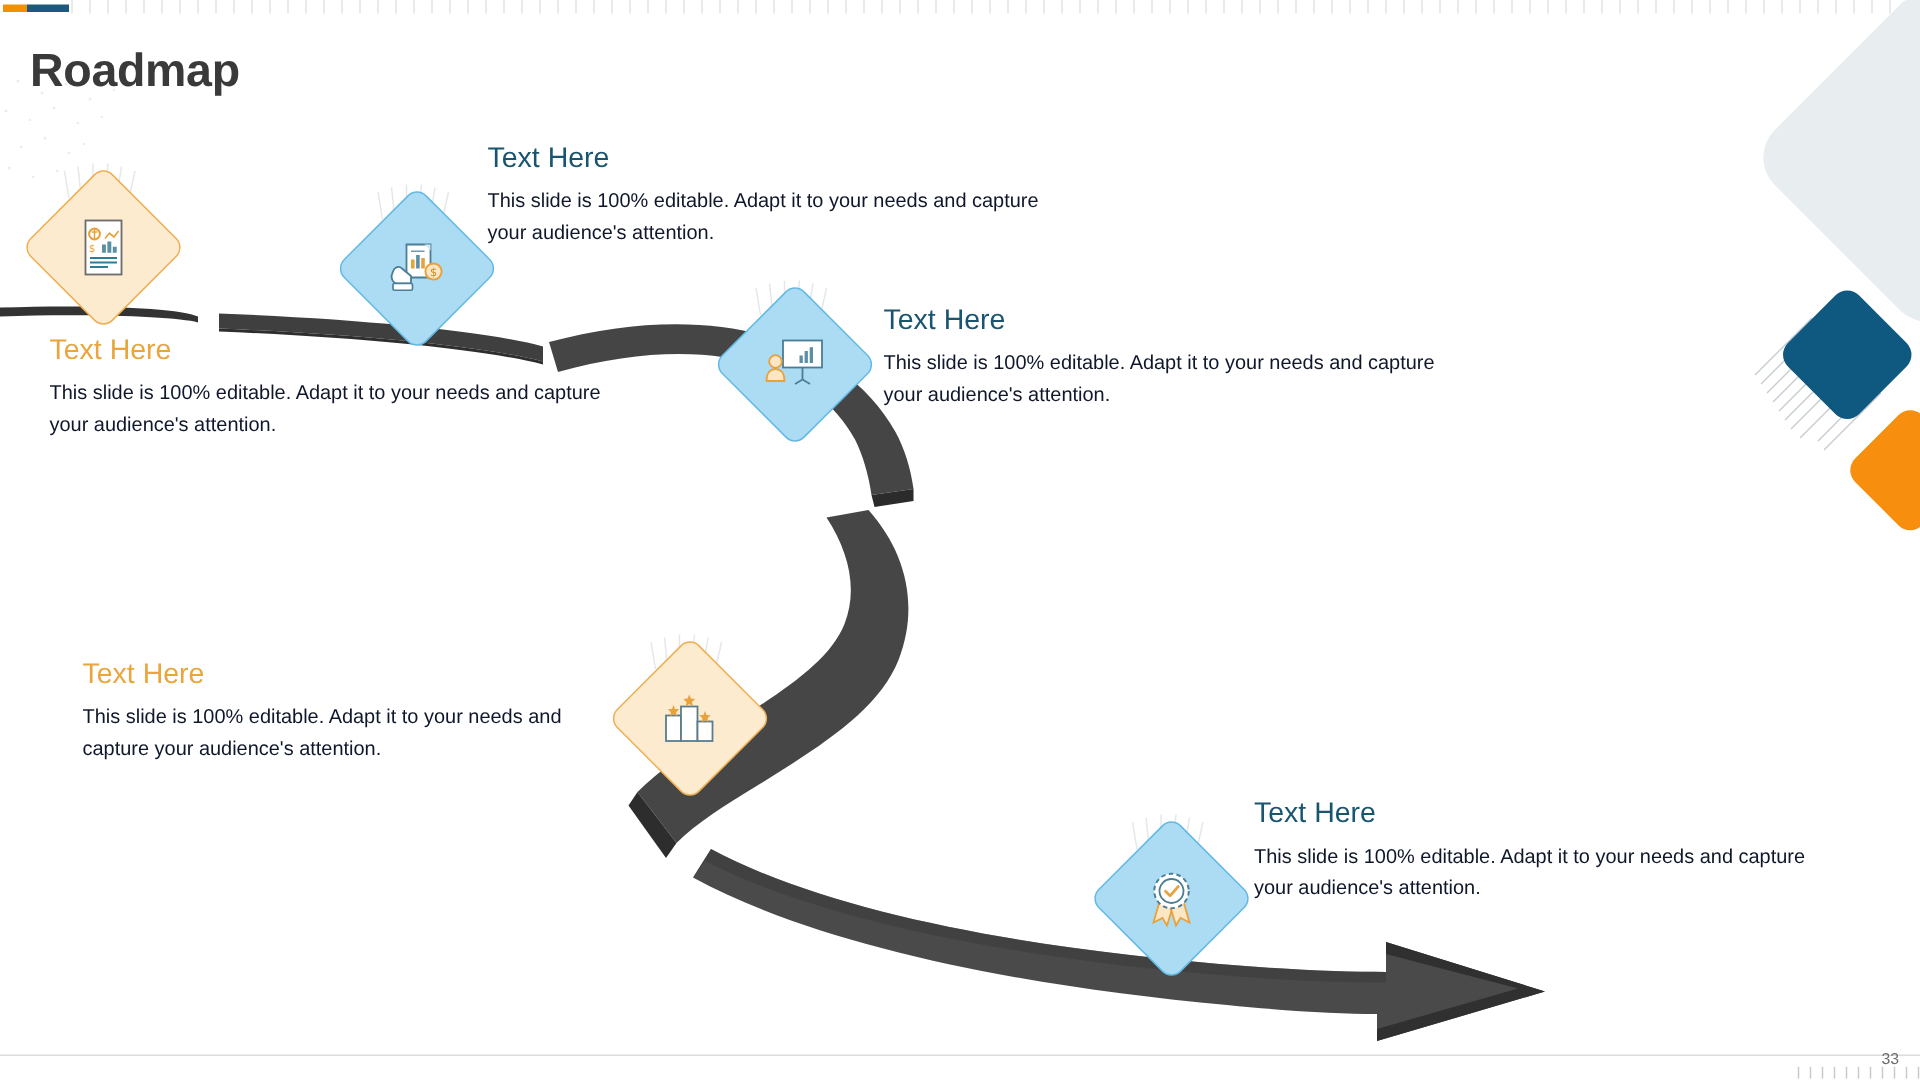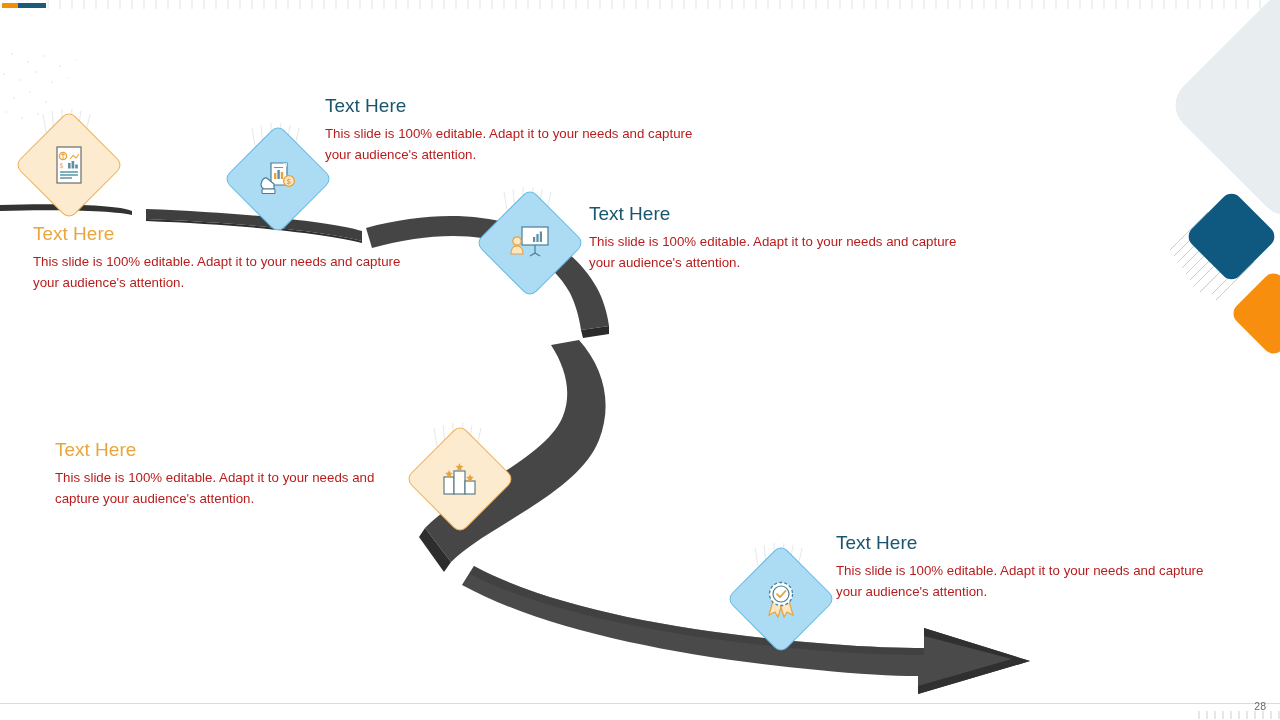--- a/index.html
+++ b/index.html
@@ -143,21 +143,21 @@
   .txt-head {
     font-size: 19px;
     font-weight: normal;
     margin: 0 0 9px 0;
     line-height: 1;
   }
   .head-blue   { color: #19556E; }
   .head-orange { color: #E9A63C; }
   .txt-body {
     font-size: 13.3px;
-    color: #b91c1c;
+    color: #0f172a;
     line-height: 1.55;
     margin: 0;
   }
 
   
   .footer-rule {
     position: absolute;
     left: 0;
     top: 703px;
     width: 1280px;
@@ -333,20 +333,21 @@
         <path d="M30,104 L68,66"></path>
       <path d="M34,110 L72,72"></path>
         <path d="M40,116 L78,78"></path>
       <path d="M52,118 L90,80"></path>
         <path d="M56,124 L94,86"></path>
     </g>
   </svg>
   <div class="deco-blue"></div>
   <div class="deco-orange"></div>
 
+  <div class="slide-title">Roadmap</div>
 
   <svg class="road-svg" viewBox="0 0 1280 720">
     <defs>
       <linearGradient id="roadShade" x1="0" y1="0" x2="0" y2="1">
         <stop offset="0%" stop-color="#4f4f4f"></stop>
         <stop offset="100%" stop-color="#3d3d3d"></stop>
       </linearGradient>
     </defs>
 
     <g>
@@ -549,21 +550,21 @@
       </svg>
     </div>
   </div>
 
   <div class="txt-block" style="left:836px; top:533px; width:380px;">
     <p class="txt-head head-blue">Text Here</p>
     <p class="txt-body">This slide is 100% editable. Adapt it to your needs and capture your audience's attention.</p>
   </div>
 
   <div class="footer-rule"></div>
-  <div class="page-number">28</div>
+  <div class="page-number">33</div>
   <svg class="footer-hatch" viewBox="0 0 84 9">
     <g stroke="#c9ccce" stroke-width="1">
       <line x1="3" y1="0" x2="3" y2="8"></line>
         <line x1="11" y1="0" x2="11" y2="8"></line>
       <line x1="19" y1="0" x2="19" y2="8"></line>
         <line x1="27" y1="0" x2="27" y2="8"></line>
       <line x1="35" y1="0" x2="35" y2="8"></line>
         <line x1="43" y1="0" x2="43" y2="8"></line>
       <line x1="51" y1="0" x2="51" y2="8"></line>
         <line x1="59" y1="0" x2="59" y2="8"></line>

